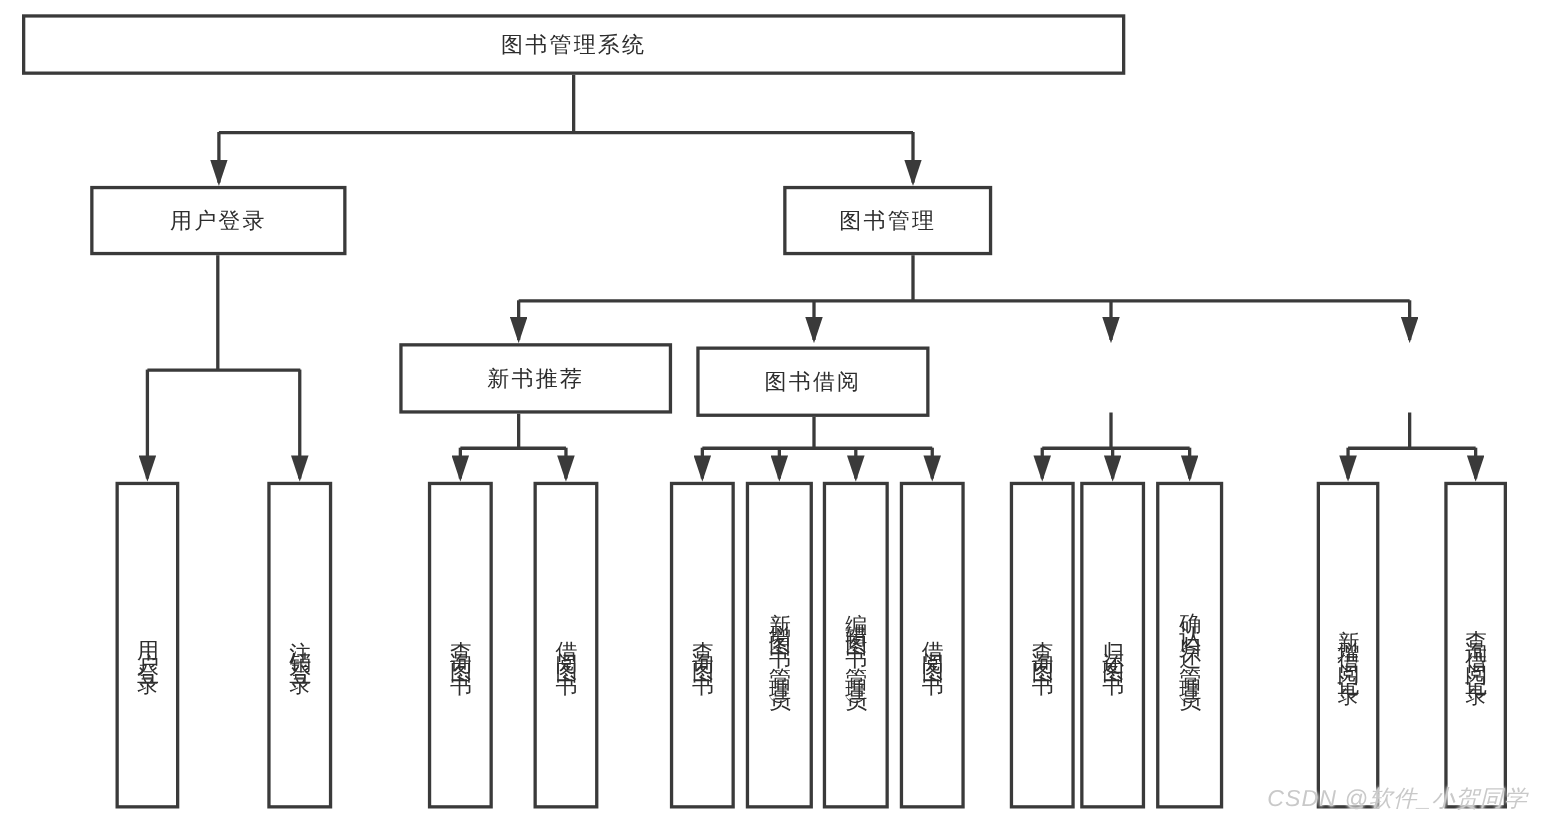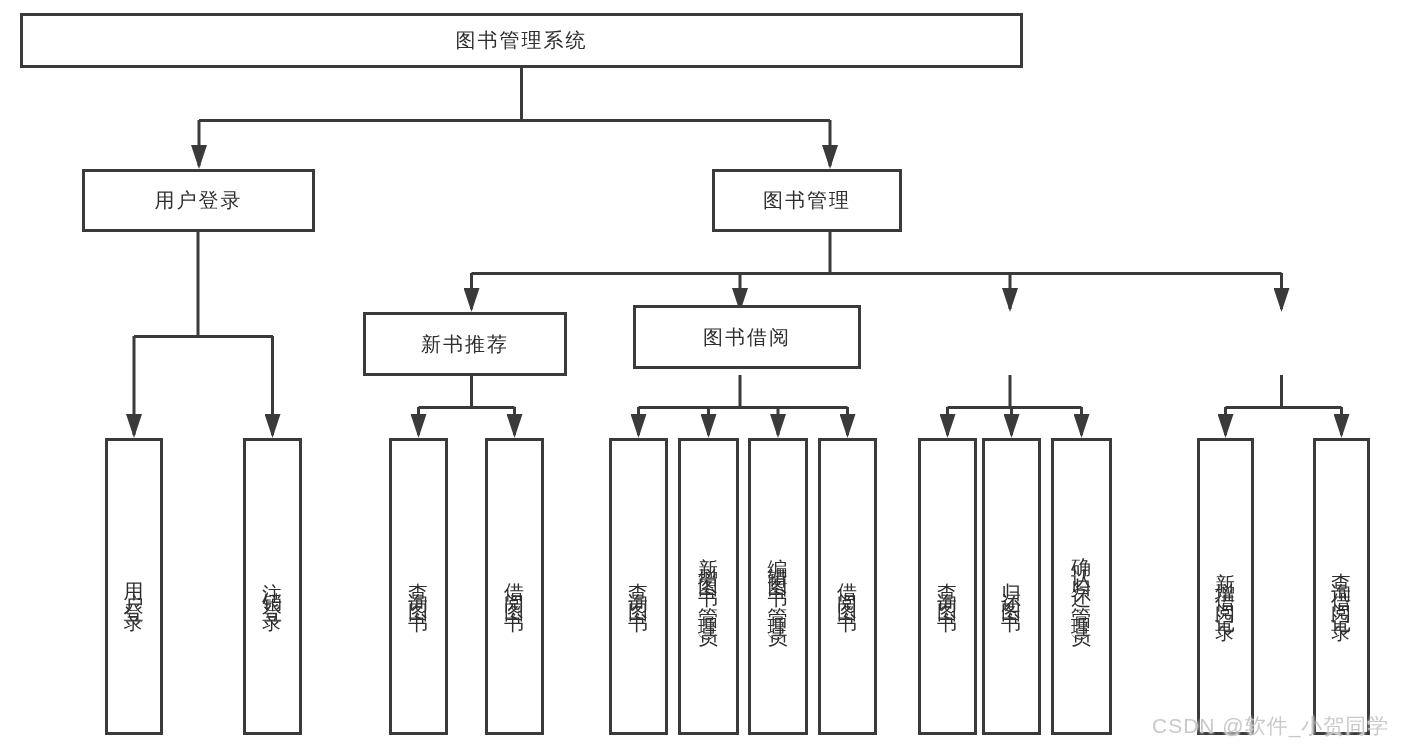--- a/index.html
+++ b/index.html
@@ -41,20 +41,21 @@
   }
   .wm{
     position:absolute;
     left:1152px;top:712px;
     font-size:21px;
     letter-spacing:1px;
     color:var(--wm);
     white-space:nowrap;
     z-index:5;
     text-shadow:0 0 3px #fff,0 0 3px #fff;
+    font-style:italic;
   }
 </style>
 </head>
 <body>
 
 <div id="stage">
 
   <svg id="wires" width="1405" height="747" viewBox="0 0 1405 747" aria-hidden="true">
     <defs>
       <marker id="arrow" viewBox="0 0 24 16" markerUnits="userSpaceOnUse" markerWidth="24" markerHeight="16" refX="21" refY="8" orient="auto">
@@ -104,22 +105,22 @@
 
     <line class="ln" x1="1225.5" y1="407" x2="1225.5" y2="435" marker-end="url(#arrow)"></line>
     <line class="ln" x1="1341.5" y1="407" x2="1341.5" y2="435" marker-end="url(#arrow)"></line>
   </svg>
 
   <div class="box h" style="left:20px;top:13px;width:1003px;height:55px">图书管理系统</div>
 
   <div class="box h" style="left:82px;top:169px;width:233px;height:63px">用户登录</div>
   <div class="box h" style="left:712px;top:169px;width:190px;height:63px">图书管理</div>
 
-  <div class="box h" style="left:363px;top:312px;width:204px;height:64px">新书推荐</div>
-  <div class="box h" style="left:633px;top:305px;width:228px;height:64px">图书借阅</div>
+  <div class="box h" style="left:363px;top:312px;width:248px;height:64px">新书推荐</div>
+  <div class="box h" style="left:633px;top:315px;width:212px;height:64px">图书借阅</div>
 
   <div class="box v" style="left:105px;top:438px;width:58px;height:297px">用户登录</div>
   <div class="box v" style="left:243px;top:438px;width:59px;height:297px">注销登录</div>
 
   <div class="box v" style="left:389px;top:438px;width:59px;height:297px">查询图书</div>
   <div class="box v" style="left:485px;top:438px;width:59px;height:297px">借阅图书</div>
 
   <div class="box v" style="left:609px;top:438px;width:59px;height:297px">查询图书</div>
   <div class="box v" style="left:678px;top:438px;width:61px;height:297px">新增图书（管理员）</div>
   <div class="box v" style="left:748px;top:438px;width:60px;height:297px">编辑图书（管理员）</div>

